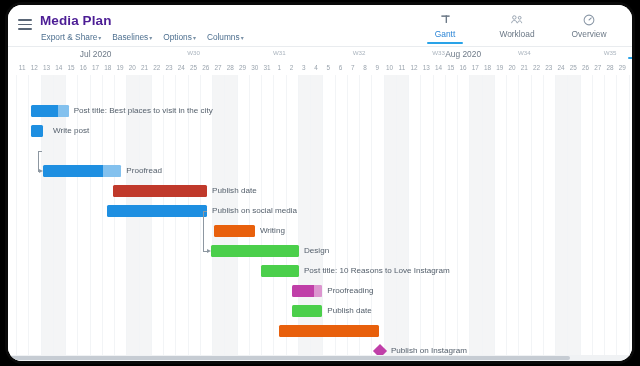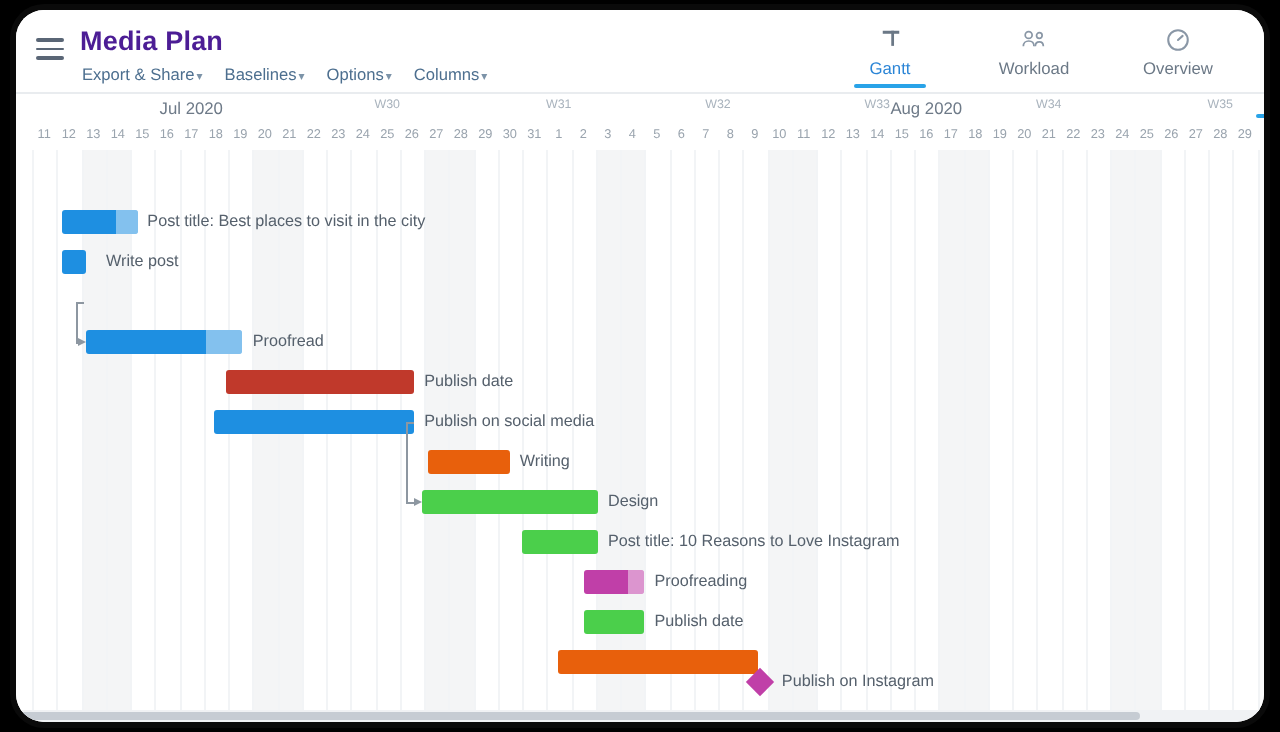--- a/index.html
+++ b/index.html
@@ -372,21 +372,21 @@
         </div>
         <div class="blabel" style="left: 319.25px;">Proofreading</div>
       </div>
       <div class="row" style="top: 226px;">
         <div class="bar right" style="left: 283.625px; width: 30.625px; background: rgb(75, 207, 75);"></div>
         <div class="blabel" style="left: 319.25px;">Publish date</div>
       </div>
       <div class="row" style="top: 246px;">
         <div class="bar right" style="left: 271.375px; width: 99.225px; background: rgb(232, 96, 12);"></div>
       </div>
-      <div class="row" style="top: 256px;">
+      <div class="row" style="top: 266px;">
         <div class="milestone" style="left: 366.925px; background: rgb(192, 63, 168);"></div>
         <div class="blabel" style="left: 382.925px;">Publish on Instagram</div>
       </div>
       <div class="link">
         <div class="seg" style="left: 29.725px; top: 76px; width: 4px; height: 1px;"></div>
         <div class="seg" style="left: 29.725px; top: 76px; width: 1px; height: 20px;"></div>
         <div class="seg" style="left: 29.725px; top: 96px; width: 1.225px; height: 1px;"></div>
         <div class="arrow" style="left: 30.95px; top: 94px;"></div>
       </div>
       <div class="link">

